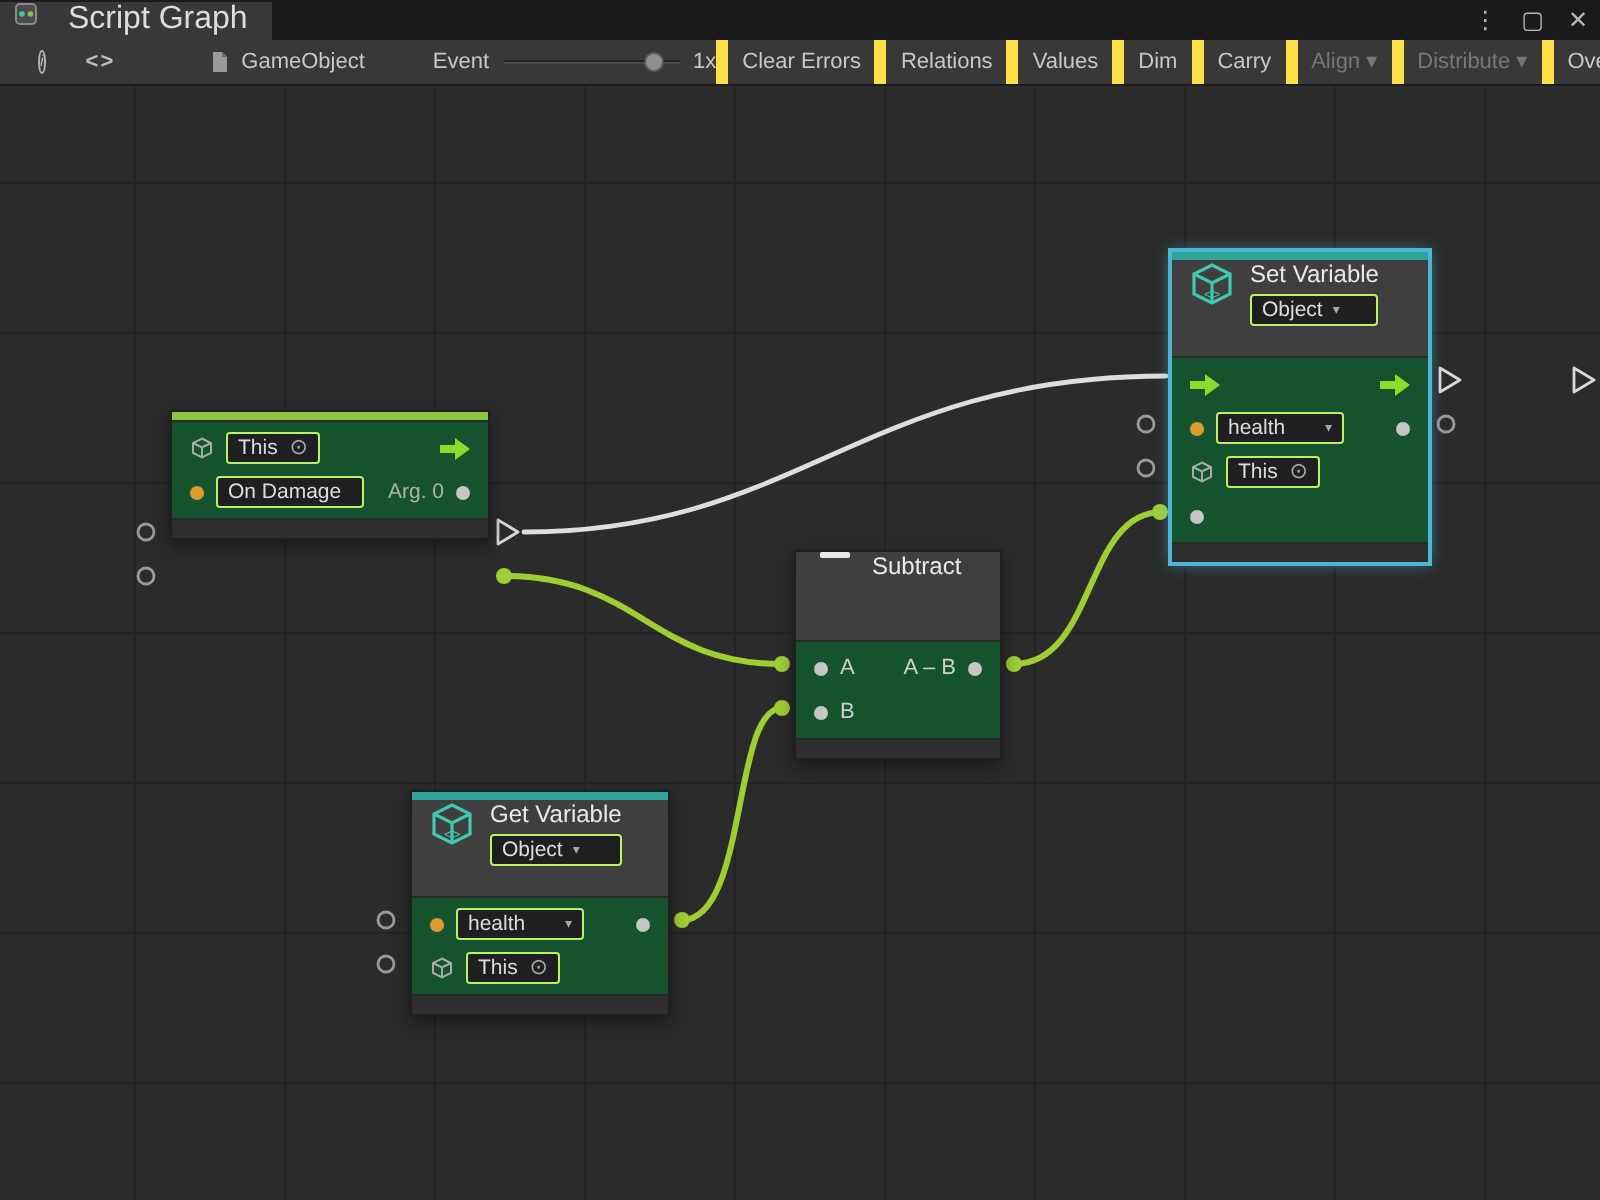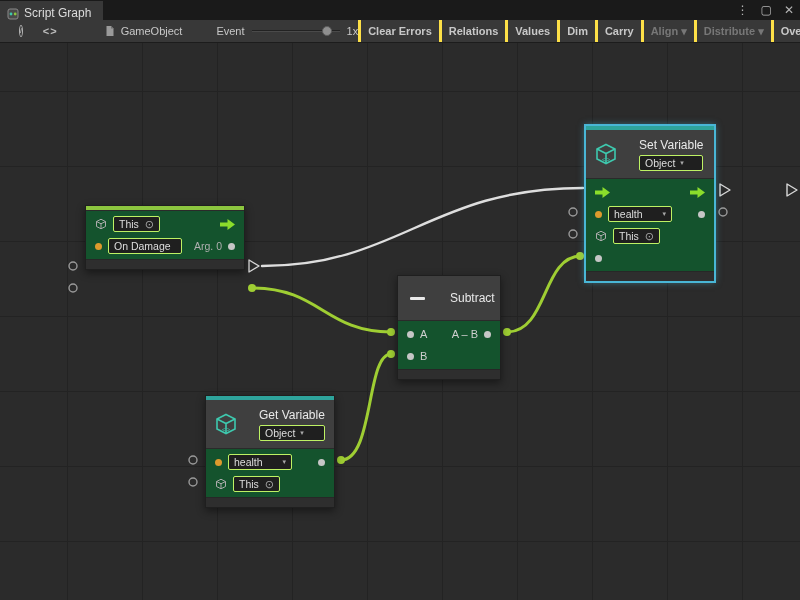--- a/index.html
+++ b/index.html
@@ -10,22 +10,22 @@
     position: relative;
     color: #ccc;
   }
 
   
   .tabbar {
     position: absolute; top: 0; left: 0; right: 0; height: 20px;
     background: #1a1a1a; display: flex; align-items: flex-end;
   }
   .tab {
-    height: 19px; background: #383838; color: #dcdcdc; font-size: 12px;
-    display: flex; align-items: flex-end; gap: 5px; padding: 0 12px 0 7px;
+    height: 19px; background: #383838; color: #dcdcdc; font-size: 16px;
+    display: flex; align-items: flex-start; gap: 15px; padding: 0 12px 0 7px;
   }
   .win-controls {
     position: absolute; right: 6px; top: 2px; display: flex; gap: 12px;
     color: #b5b5b5; font-size: 12px; line-height: 16px;
   }
   .win-controls span { cursor: default; }
 
   
   .toolbar {
     position: absolute; top: 20px; left: 0; right: 0; height: 23px;
@@ -43,22 +43,22 @@
   .go-group { display: flex; align-items: center; gap: 5px; margin-left: 26px; }
   .zoom-group { display: flex; align-items: center; gap: 7px; margin-left: 34px; }
   .slider { position: relative; width: 88px; height: 12px; }
   .slider .track { position: absolute; top: 5px; left: 0; right: 0; height: 2px; background: #222; border-bottom: 1px solid #4a4a4a; }
   .slider .handle {
     position: absolute; top: 1px; left: 70px; width: 10px; height: 10px;
     border-radius: 50%; background: #8f8f8f; border: 1px solid #5c5c5c;
   }
   .tb-buttons { display: flex; margin-left: auto; height: 23px; }
   .tb-btn {
-    border-left: 3px solid #fde047; padding: 0 7px; line-height: 22px;
-    color: #c8c8c8; cursor: default; font-weight: bold;
+    border-left: 6px solid #fde047; padding: 0 7px; line-height: 22px;
+    color: #c8c8c8; cursor: default;
   }
   .tb-btn.disabled { color: #777; }
   .tb-btn.clipped { width: 42px; overflow: hidden; padding-right: 0; }
 
   
   .canvas {
     position: absolute; top: 43px; left: 0; right: 0; bottom: 0;
     background-color: #2b2b2b;
     background-image:
       linear-gradient(#232323 1px, transparent 1px),
@@ -78,21 +78,21 @@
   .node {
     position: absolute; z-index: 2; background: #373737;
     border: 1px solid #1f1f1f; box-shadow: 0 3px 8px rgba(0,0,0,.45);
     font-size: 11px;
   }
   .node.selected {
     border-color: var(--selection);
     box-shadow: 0 0 0 1px var(--selection), 0 0 7px rgba(73,182,214,.55);
   }
   .accent { height: 4px; }
-  .n-header { background: #3f3f3f; display: flex; align-items: center; gap: 21px; padding: 0 8px; height: 44px; }
+  .n-header { background: #3f3f3f; display: flex; align-items: flex-start; gap: 7px; padding: 0 8px; height: 44px; }
   .n-header.tall { height: 48px; }
   .n-titles { display: flex; flex-direction: column; gap: 3px; }
   .n-title { color: #e9e9e9; font-size: 12px; }
   .n-sub { display: flex; align-items: center; gap: 5px; color: #b5b5b5; font-size: 11px; }
   .n-body { background: #14532d; border-top: 1px solid #2a2a2a; padding: 2px 0; }
   .row { height: 22px; display: flex; align-items: center; gap: 6px; padding: 0 9px; color: #cfcfcf; }
   .spacer { flex: 1; }
   .n-footer { height: 10px; background: #2e2e2e; border-top: 1px solid #272727; }
 
   .icon-tile {

